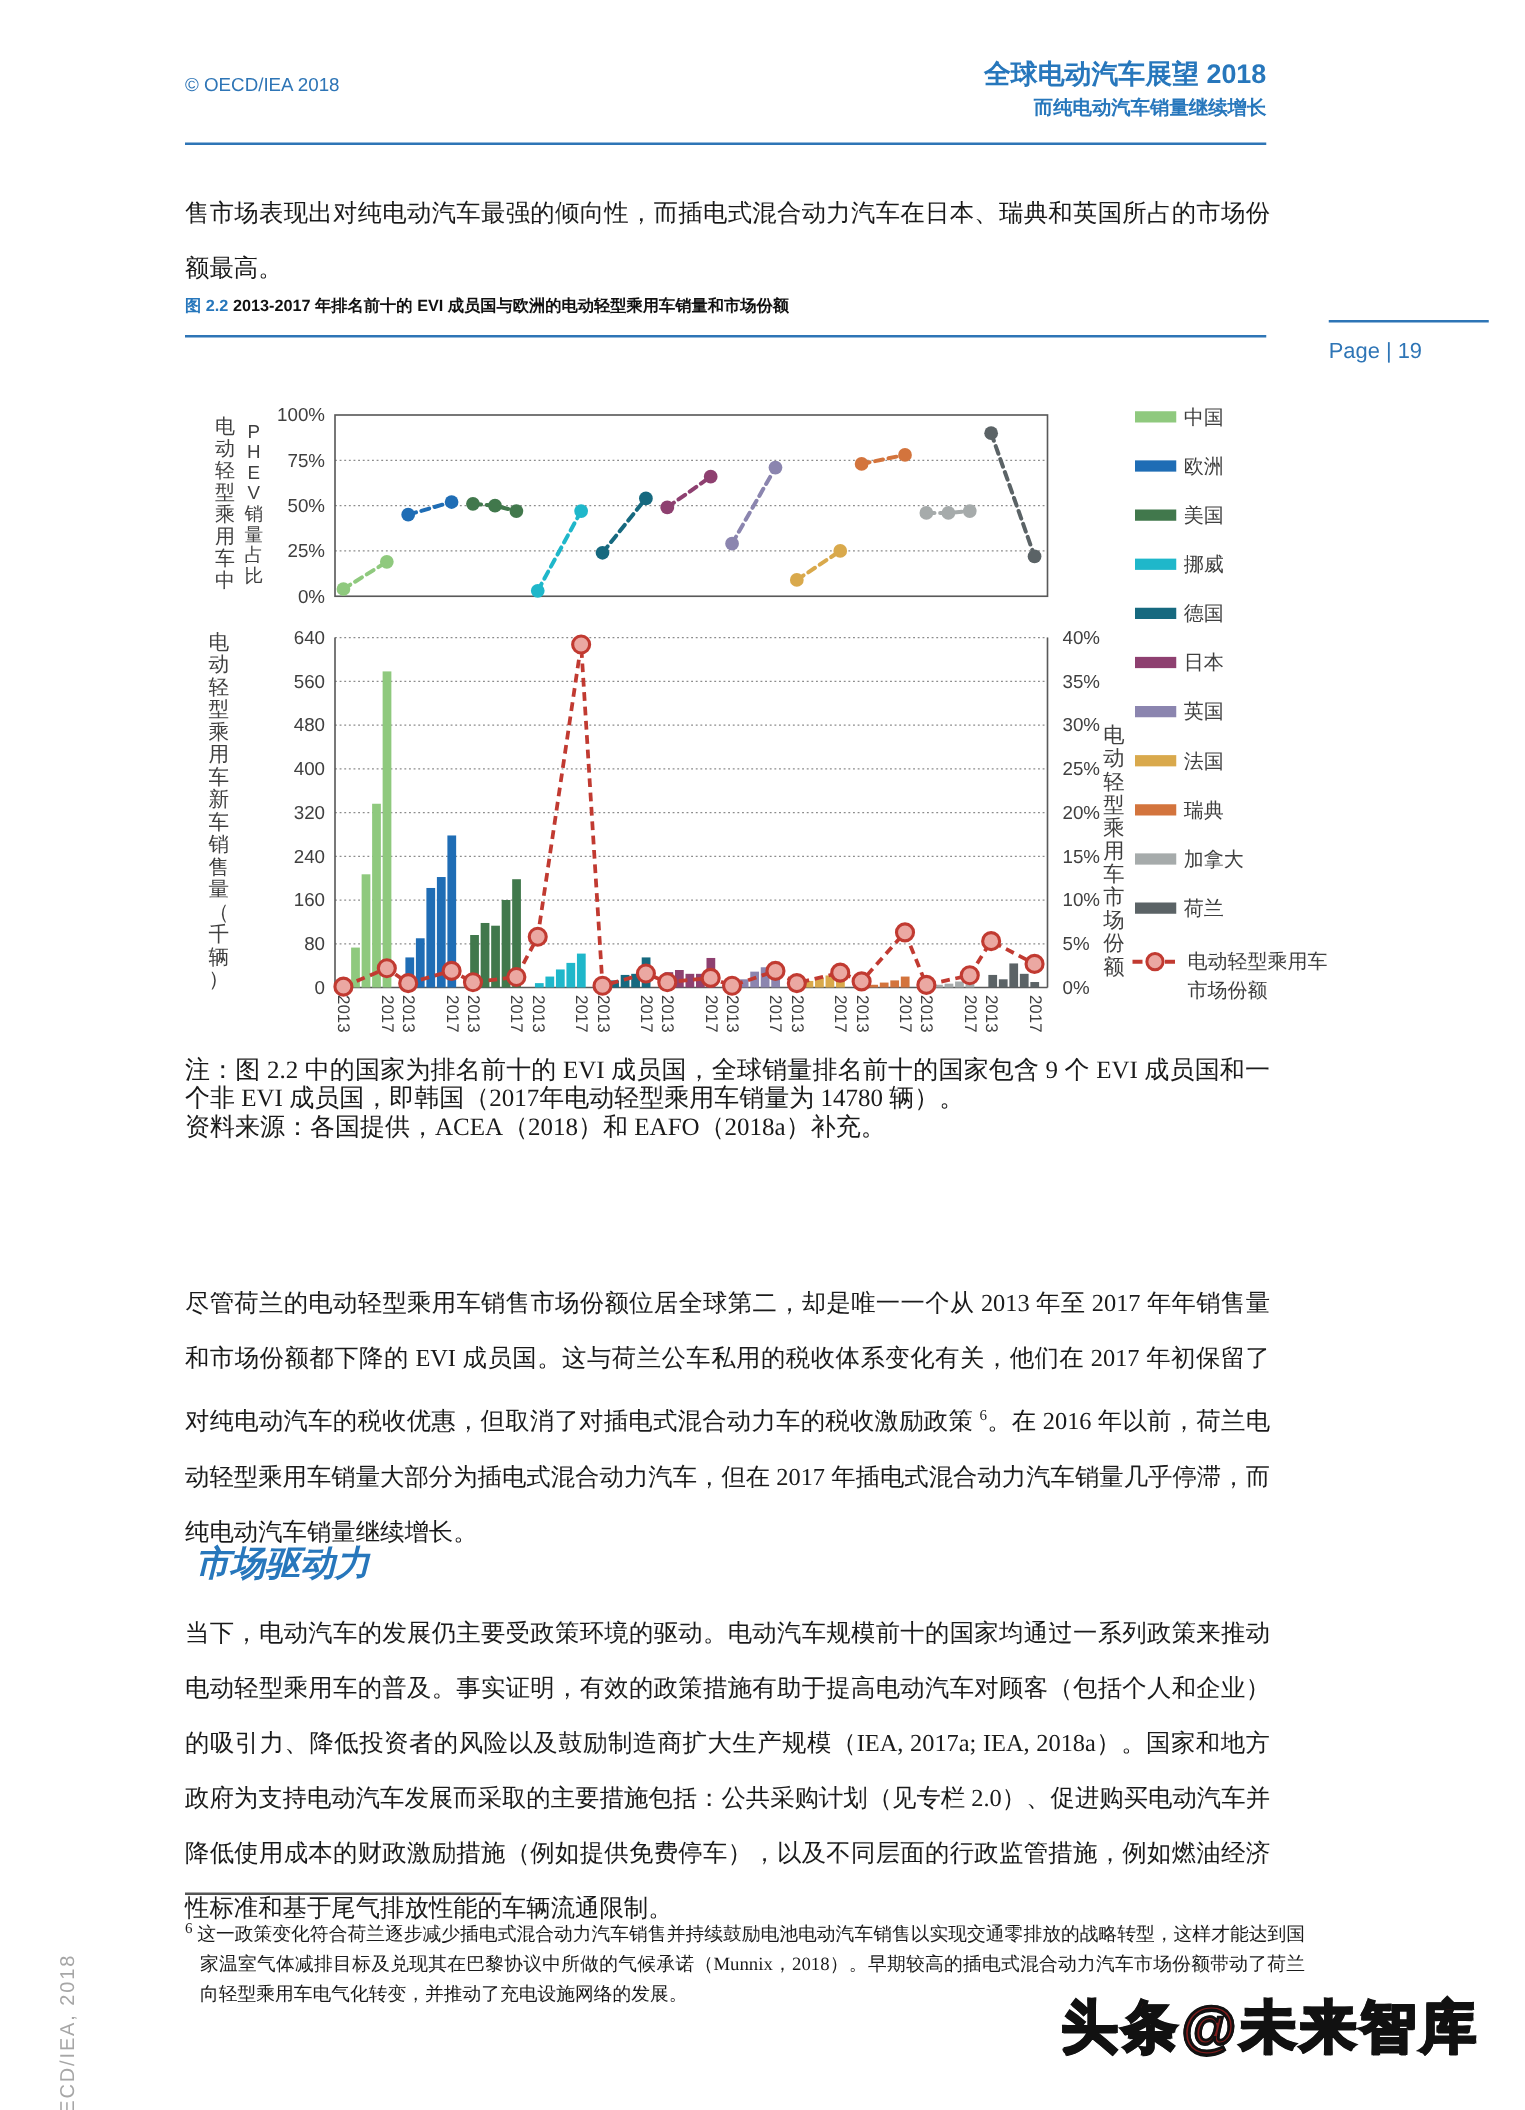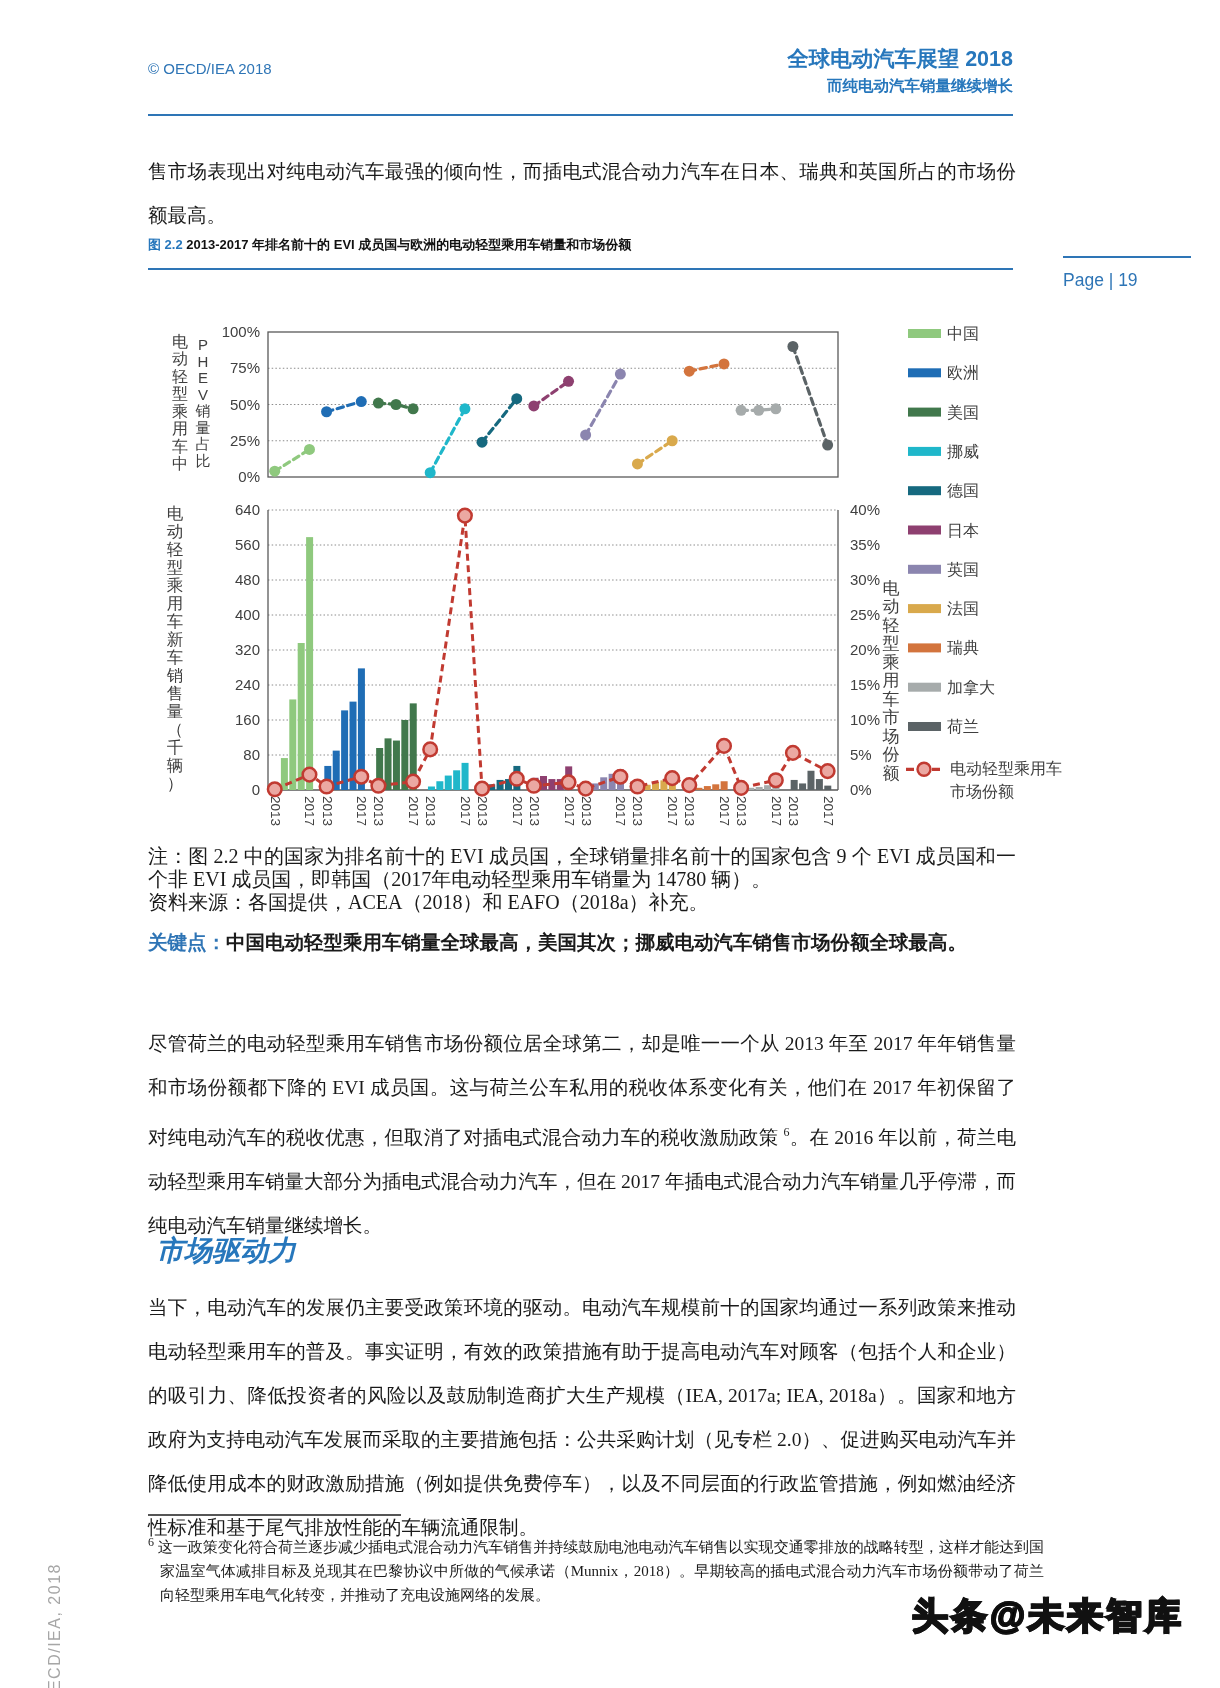--- a/index.html
+++ b/index.html
@@ -35,22 +35,22 @@
   .para-nl sup,.footnote sup{font-size:12px;}
   .section-heading{left:144px;top:1220px;margin:12px;font-size:28px;font-style:italic;font-weight:bold;
                    color:#2777BC;font-family:"Liberation Sans","DejaVu Sans",sans-serif;}
   .para-drivers{top:1286px;}
   .fn-rule{left:148px;top:1514px;width:253px;height:2px;background:#555;}
   .footnote{left:148px;top:1530px;width:884px;font-size:15px;line-height:24px;text-align:justify;
             padding-left:12px;text-indent:-12px;}
   .side-label{left:46px;top:1705px;transform:rotate(-90deg);transform-origin:0 0;
               color:#a6a6a6;font-size:16px;letter-spacing:1.5px;white-space:nowrap;
               font-family:"Liberation Sans","DejaVu Sans",sans-serif;}
-  .watermark{right:36px;top:1592px;font-size:36px;font-weight:bold;letter-spacing:3px;
-             font-family:"Liberation Sans","DejaVu Sans",sans-serif;color:#000000;
+  .watermark{right:36px;top:1592px;font-size:45px;font-weight:bold;letter-spacing:3px;
+             font-family:"Liberation Sans","DejaVu Sans",sans-serif;color:#7f1d1d;
              -webkit-text-stroke:2.2px #111;text-shadow:1px 0 #111,-1px 0 #111,0 1px #111,0 -1px #111;}
   svg text{font-family:"Liberation Sans","DejaVu Sans",sans-serif;}
 </style>
 </head>
 <body>
 
 <div class="page">
 
   <span class="abs copyright">© OECD/IEA 2018</span>
 
@@ -320,23 +320,20 @@
         <text x="800" y="492.29999999999995" font-size="16" fill="#3f3f3f">电动轻型乘用车</text>
         <text x="800" y="515.3" font-size="16" fill="#3f3f3f">市场份额</text>
       </svg>
   </figure>
 
   <div class="abs notes">
     <p>注：图 2.2 中的国家为排名前十的 EVI 成员国，全球销量排名前十的国家包含 9 个 EVI 成员国和一个非 EVI 成员国，即韩国（2017年电动轻型乘用车销量为 14780 辆）。</p>
     <p>资料来源：各国提供，ACEA（2018）和 EAFO（2018a）补充。</p>
   </div>
 
-  <p class="abs body-text key-point">
-    <span class="kp-label">关键点：</span><span>中国电动轻型乘用车销量全球最高，美国其次；挪威电动汽车销售市场份额全球最高。</span>
-  </p>
 
   <p class="abs body-text para-nl">
     <span>尽管荷兰的电动轻型乘用车销售市场份额位居全球第二，却是唯一一个从 2013 年至 2017 年年销售量和市场份额都下降的 EVI 成员国。这与荷兰公车私用的税收体系变化有关，他们在 2017 年初保留了对纯电动汽车的税收优惠，但取消了对插电式混合动力车的税收激励政策 </span><sup>6</sup><span>。在 2016 年以前，荷兰电动轻型乘用车销量大部分为插电式混合动力汽车，但在 2017 年插电式混合动力汽车销量几乎停滞，而纯电动汽车销量继续增长。</span>
   </p>
 
   <h2 class="abs section-heading">市场驱动力</h2>
 
   <p class="abs body-text para-drivers">当下，电动汽车的发展仍主要受政策环境的驱动。电动汽车规模前十的国家均通过一系列政策来推动电动轻型乘用车的普及。事实证明，有效的政策措施有助于提高电动汽车对顾客（包括个人和企业）的吸引力、降低投资者的风险以及鼓励制造商扩大生产规模（IEA, 2017a; IEA, 2018a）。国家和地方政府为支持电动汽车发展而采取的主要措施包括：公共采购计划（见专栏 2.0）、促进购买电动汽车并降低使用成本的财政激励措施（例如提供免费停车），以及不同层面的行政监管措施，例如燃油经济性标准和基于尾气排放性能的车辆流通限制。</p>
 
   <div class="abs fn-rule"></div>

